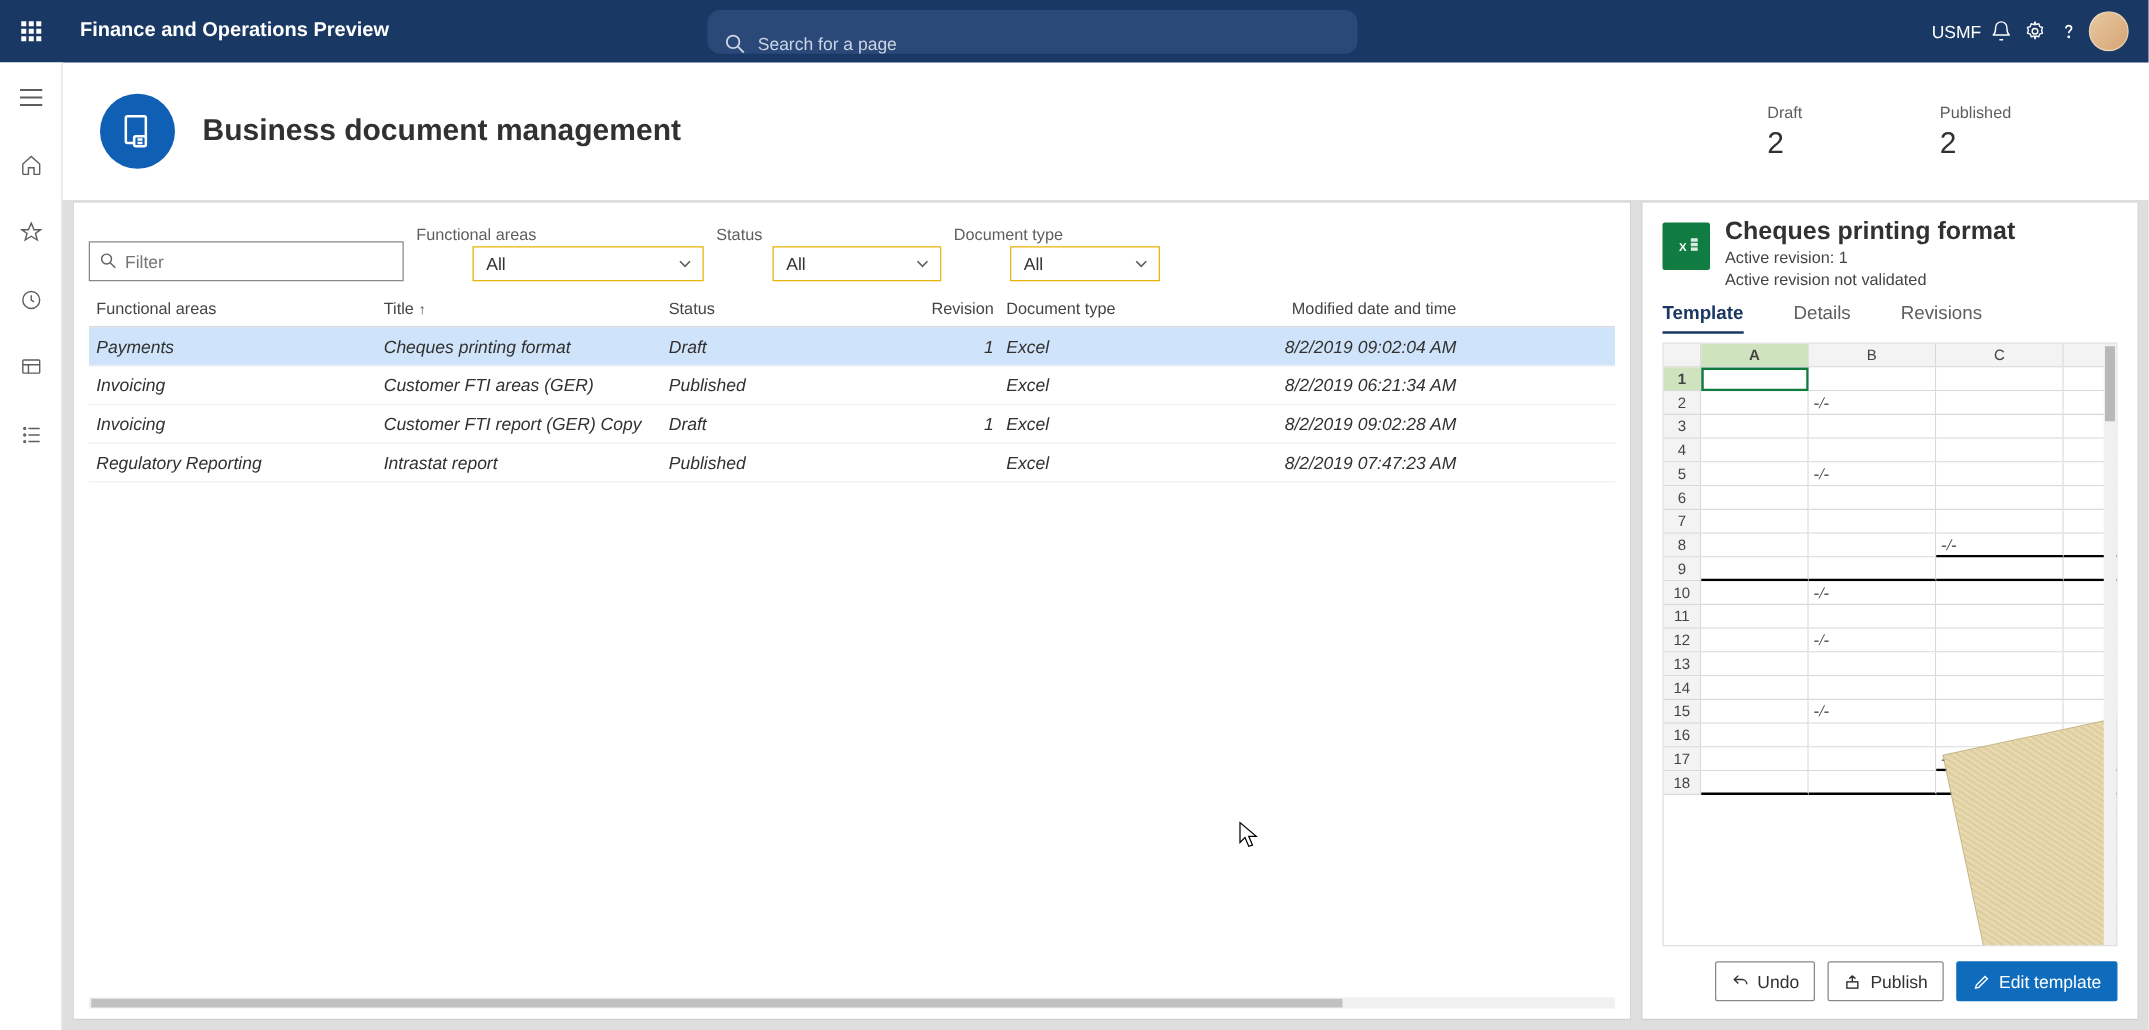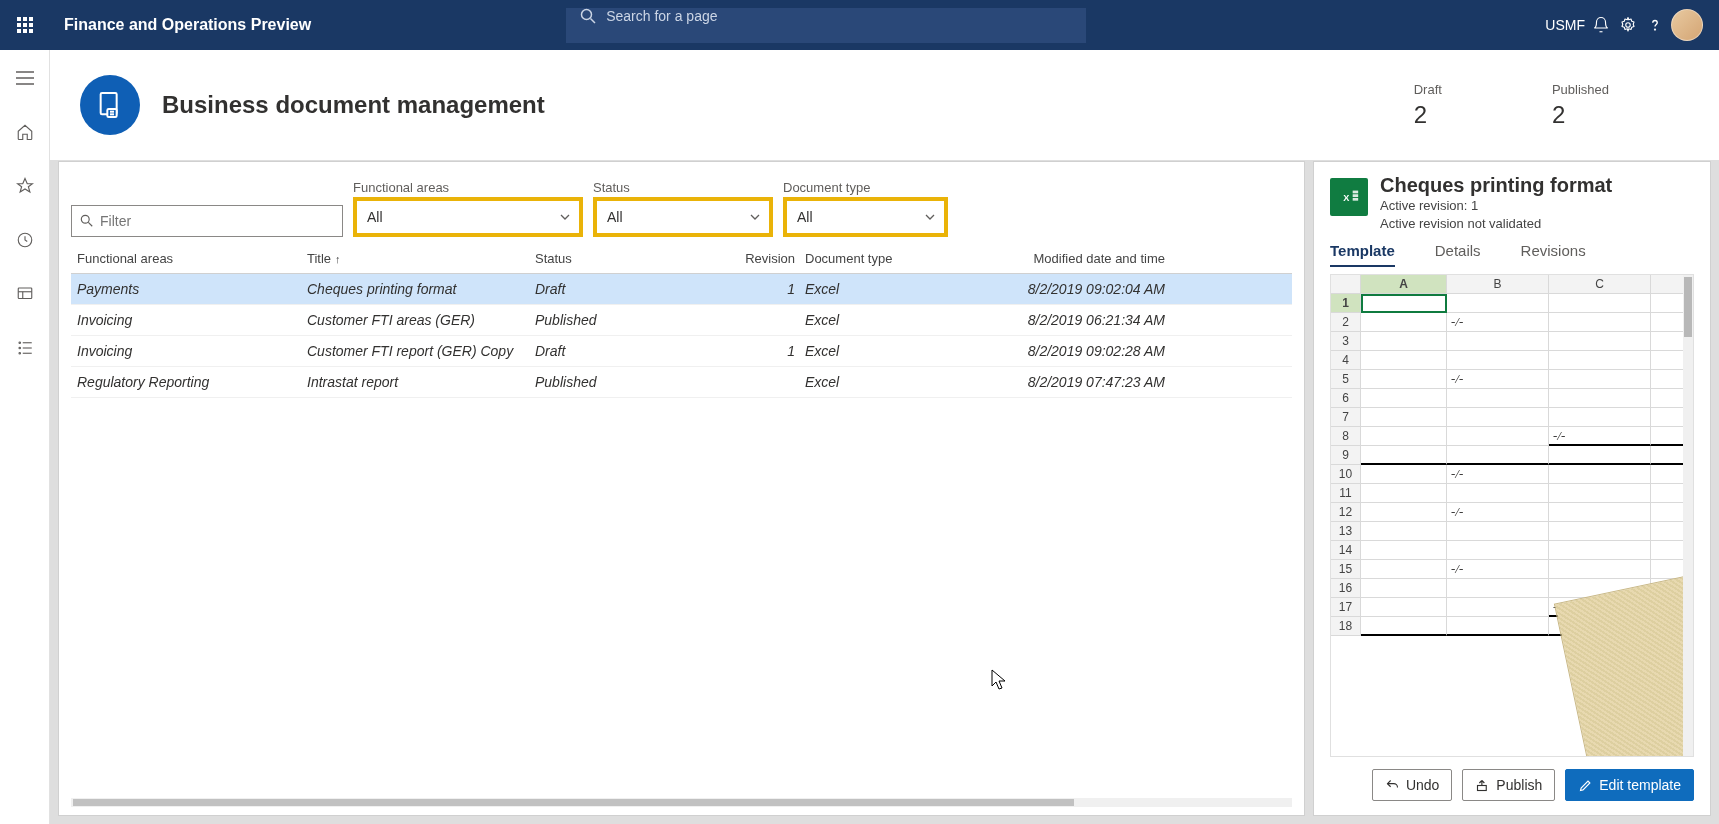--- a/index.html
+++ b/index.html
@@ -4,21 +4,21 @@
 <style>
   * { box-sizing: border-box; margin: 0; padding: 0; }
   body { font-family: "Segoe UI", Arial, sans-serif; font-size: 14px; color: #323130; background: #fff; overflow: hidden; width: 1719px; height: 824px; }
 
   
   .navbar { height: 50px; background: #1a3864; display: flex; align-items: center; color: #fff; }
   .nav-waffle { width: 50px; height: 50px; display: flex; align-items: center; justify-content: center; }
   .waffle-icon { display: grid; grid-template-columns: repeat(3, 4px); grid-template-rows: repeat(3, 4px); gap: 2px; }
   .waffle-icon span { background: #fff; width: 4px; height: 4px; }
   .nav-title { font-size: 16px; font-weight: 600; margin-left: 14px; }
-  .nav-search { margin-left: 255px; width: 520px; height: 35px; background: #2a4878; border-radius: 0; display: flex; align-items: flex-start; padding: 0 14px; }
+  .nav-search { margin-left: 255px; width: 520px; height: 35px; background: #2a4878; border-radius: 10px; display: flex; align-items: flex-end; padding: 0 14px; }
   .nav-search svg { margin-right: 10px; flex-shrink: 0; }
   .nav-search input { background: transparent; border: none; outline: none; color: #cbd5e5; font-size: 14px; width: 100%; }
   .nav-search input::placeholder { color: #cbd5e5; }
   .nav-right { margin-left: auto; display: flex; align-items: center; gap: 5px; padding-right: 16px; }
   .nav-right .company { font-size: 14px; }
   .nav-icon { width: 22px; height: 22px; display: flex; align-items: center; justify-content: center; }
   .avatar { width: 32px; height: 32px; border-radius: 50%; background: linear-gradient(135deg,#e8c9a0,#d4a574); border: 1px solid rgba(255,255,255,0.4); }
 
   
   .shell { display: flex; height: calc(824px - 50px); }
@@ -34,26 +34,26 @@
   .stats { margin-left: auto; display: flex; gap: 110px; padding-right: 80px; }
   .stat-label { font-size: 13px; color: #605e5c; }
   .stat-value { font-size: 24px; font-weight: 400; margin-top: 4px; }
 
   
   .workarea { flex: 1; display: flex; background: #dedede; padding: 1px 8px 8px 8px; gap: 8px; }
 
   .main-panel { background: #fff; flex: 1; padding: 18px 12px 8px 12px; border: 1px solid #d0d0d0; display: flex; flex-direction: column; }
 
   .filters-row { display: flex; gap: 10px; align-items: flex-end; margin-bottom: 6px; }
-  .filter-input { width: 272px; height: 32px; border: 1px solid #8a8886; display: flex; align-items: center; padding: 0 8px; }
+  .filter-input { width: 252px; height: 32px; border: 1px solid #8a8886; display: flex; align-items: center; padding: 0 8px; }
   .filter-input svg { margin-right: 6px; flex-shrink: 0; }
   .filter-input input { border: none; outline: none; width: 100%; font-size: 14px; }
   .filter-group { display: flex; flex-direction: column; }
   .filter-label { font-size: 13px; color: #605e5c; margin-bottom: 2px; }
-  .filter-select { height: 40px; border: 4px solid #eab308; display: flex; align-items: center; justify-content: space-between; padding: 0 8px 0 10px; background: #fff; }
+  .filter-select { height: 28px; border: 1px solid #eab308; display: flex; align-items: center; justify-content: space-between; padding: 0 8px 0 10px; background: #fff; margin-left: 45px; }
   .fg-fa { width: 230px; }
   .fg-st { width: 180px; }
   .fg-dt { width: 165px; }
 
   
   .grid { flex: 1; overflow: hidden; display: flex; flex-direction: column; }
   .grid-header, .grid-row { display: flex; align-items: center; height: 31px; padding: 0 6px; }
   .grid-header { border-bottom: 1px solid #d0d0d0; color: #444; font-size: 13px; }
   .grid-row { border-bottom: 1px solid #f0f0f0; font-size: 14px; }
   .grid-row.selected { background: #cfe4fa; }

